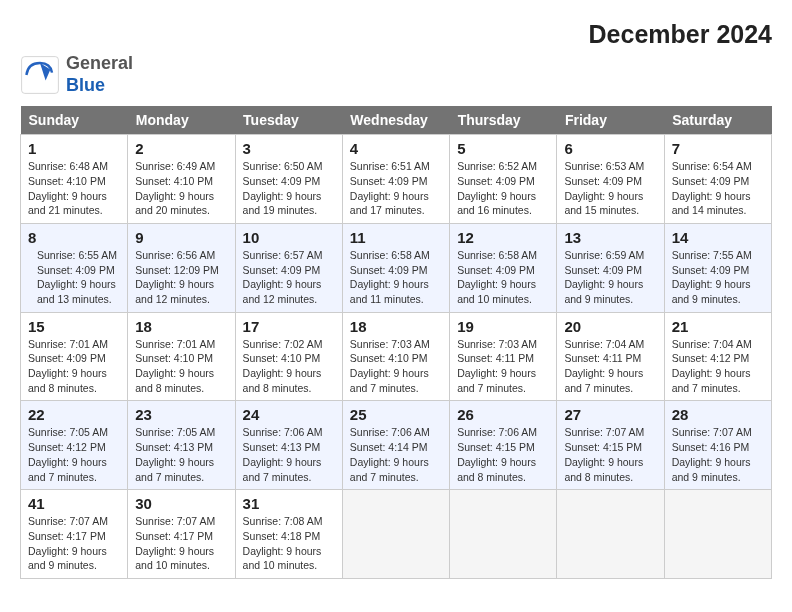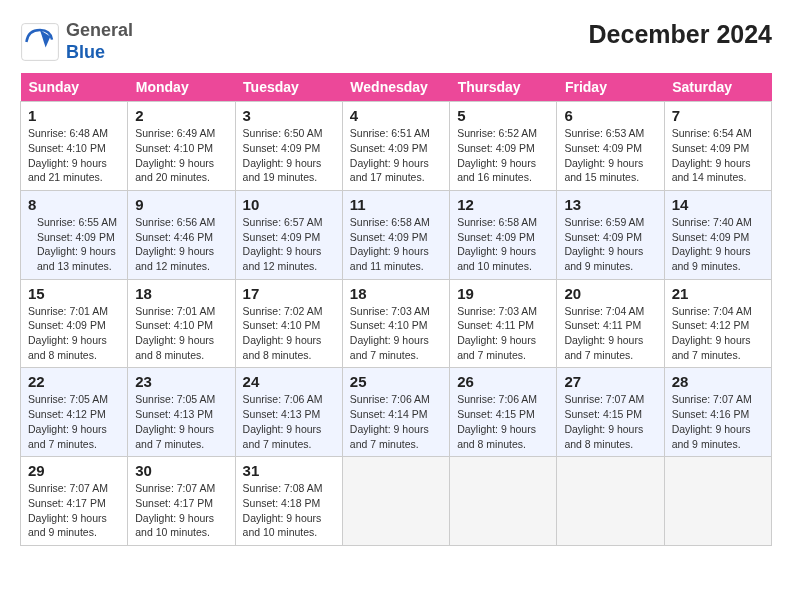--- a/index.html
+++ b/index.html
@@ -13,20 +13,21 @@
     .header {
       display: flex;
       justify-content: space-between;
       align-items: flex-start;
       margin-bottom: 10px;
     }
     .logo {
       display: flex;
       align-items: center;
       gap: 6px;
+      margin-top: 33px;
     }
     .logo-text {
       font-size: 18px;
       font-weight: bold;
       line-height: 1.2;
     }
     .logo-text .general { color: #555; }
     .logo-text .blue { color: #1a5fb4; }
     .logo-icon {
       width: 40px;
@@ -43,21 +44,21 @@
     .location-title {
       font-size: 16px;
       color: #444;
     }
     table {
       width: 100%;
       border-collapse: collapse;
       font-size: 11px;
     }
     thead th {
-      background-color: #ec4899;
+      background-color: #737373;
       color: #fff;
       padding: 6px 8px;
       text-align: left;
       font-size: 14px;
       font-weight: bold;
     }
     tbody tr td {
       border: 1px solid #ccc;
       padding: 5px 7px;
       vertical-align: top;
@@ -171,21 +172,21 @@
         <td>
           <span class="day-num">8</span>
           <div class="day-info" style="white-space: pre-line; margin-left: 9px;">Sunrise: 6:55 AM
 Sunset: 4:09 PM
 Daylight: 9 hours
 and 13 minutes.</div>
         </td>
         <td>
           <span class="day-num">9</span>
           <div class="day-info" style="white-space: pre-line;">Sunrise: 6:56 AM
-Sunset: 4:46 PM
+Sunset: 12:09 PM
 Daylight: 9 hours
 and 12 minutes.</div>
         </td>
         <td>
           <span class="day-num">10</span>
           <div class="day-info" style="white-space: pre-line;">Sunrise: 6:57 AM
 Sunset: 4:09 PM
 Daylight: 9 hours
 and 12 minutes.</div>
         </td>
@@ -205,21 +206,21 @@
         </td>
         <td>
           <span class="day-num">13</span>
           <div class="day-info" style="white-space: pre-line;">Sunrise: 6:59 AM
 Sunset: 4:09 PM
 Daylight: 9 hours
 and 9 minutes.</div>
         </td>
         <td>
           <span class="day-num">14</span>
-          <div class="day-info" style="white-space: pre-line;">Sunrise: 7:40 AM
+          <div class="day-info" style="white-space: pre-line;">Sunrise: 7:55 AM
 Sunset: 4:09 PM
 Daylight: 9 hours
 and 9 minutes.</div>
         </td>
       </tr>
       <tr>
         <td>
           <span class="day-num">15</span>
           <div class="day-info" style="white-space: pre-line;">Sunrise: 7:01 AM
 Sunset: 4:09 PM
@@ -315,21 +316,21 @@
         <td>
           <span class="day-num">28</span>
           <div class="day-info" style="white-space: pre-line;">Sunrise: 7:07 AM
 Sunset: 4:16 PM
 Daylight: 9 hours
 and 9 minutes.</div>
         </td>
       </tr>
       <tr>
         <td>
-          <span class="day-num">29</span>
+          <span class="day-num">41</span>
           <div class="day-info" style="white-space: pre-line;">Sunrise: 7:07 AM
 Sunset: 4:17 PM
 Daylight: 9 hours
 and 9 minutes.</div>
         </td>
         <td>
           <span class="day-num">30</span>
           <div class="day-info" style="white-space: pre-line;">Sunrise: 7:07 AM
 Sunset: 4:17 PM
 Daylight: 9 hours

